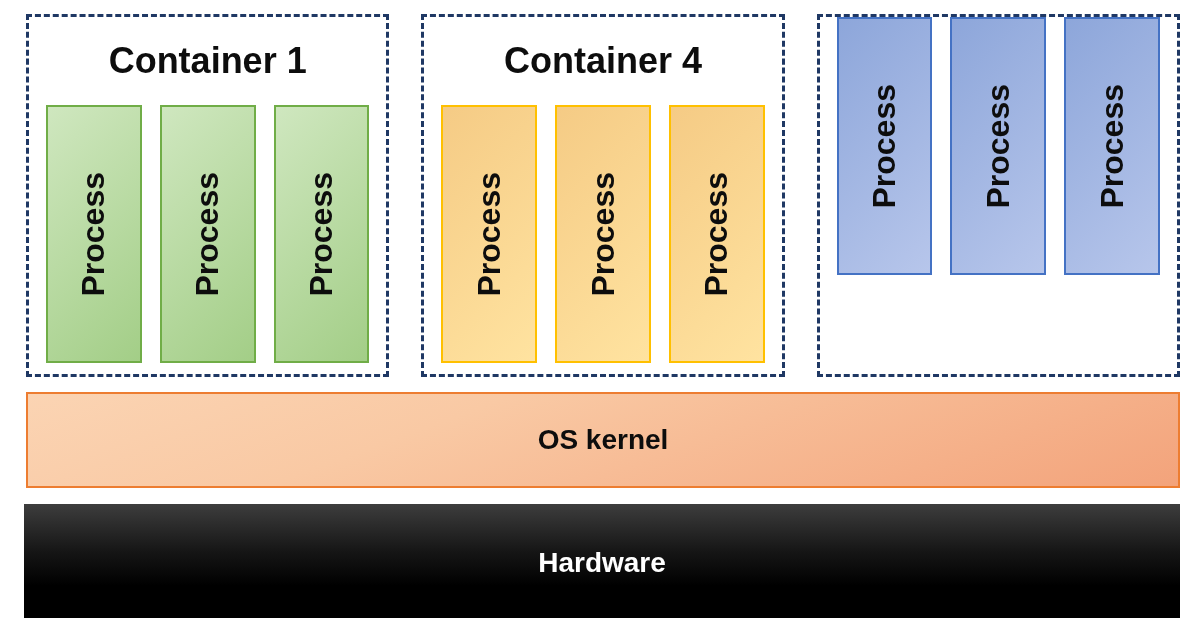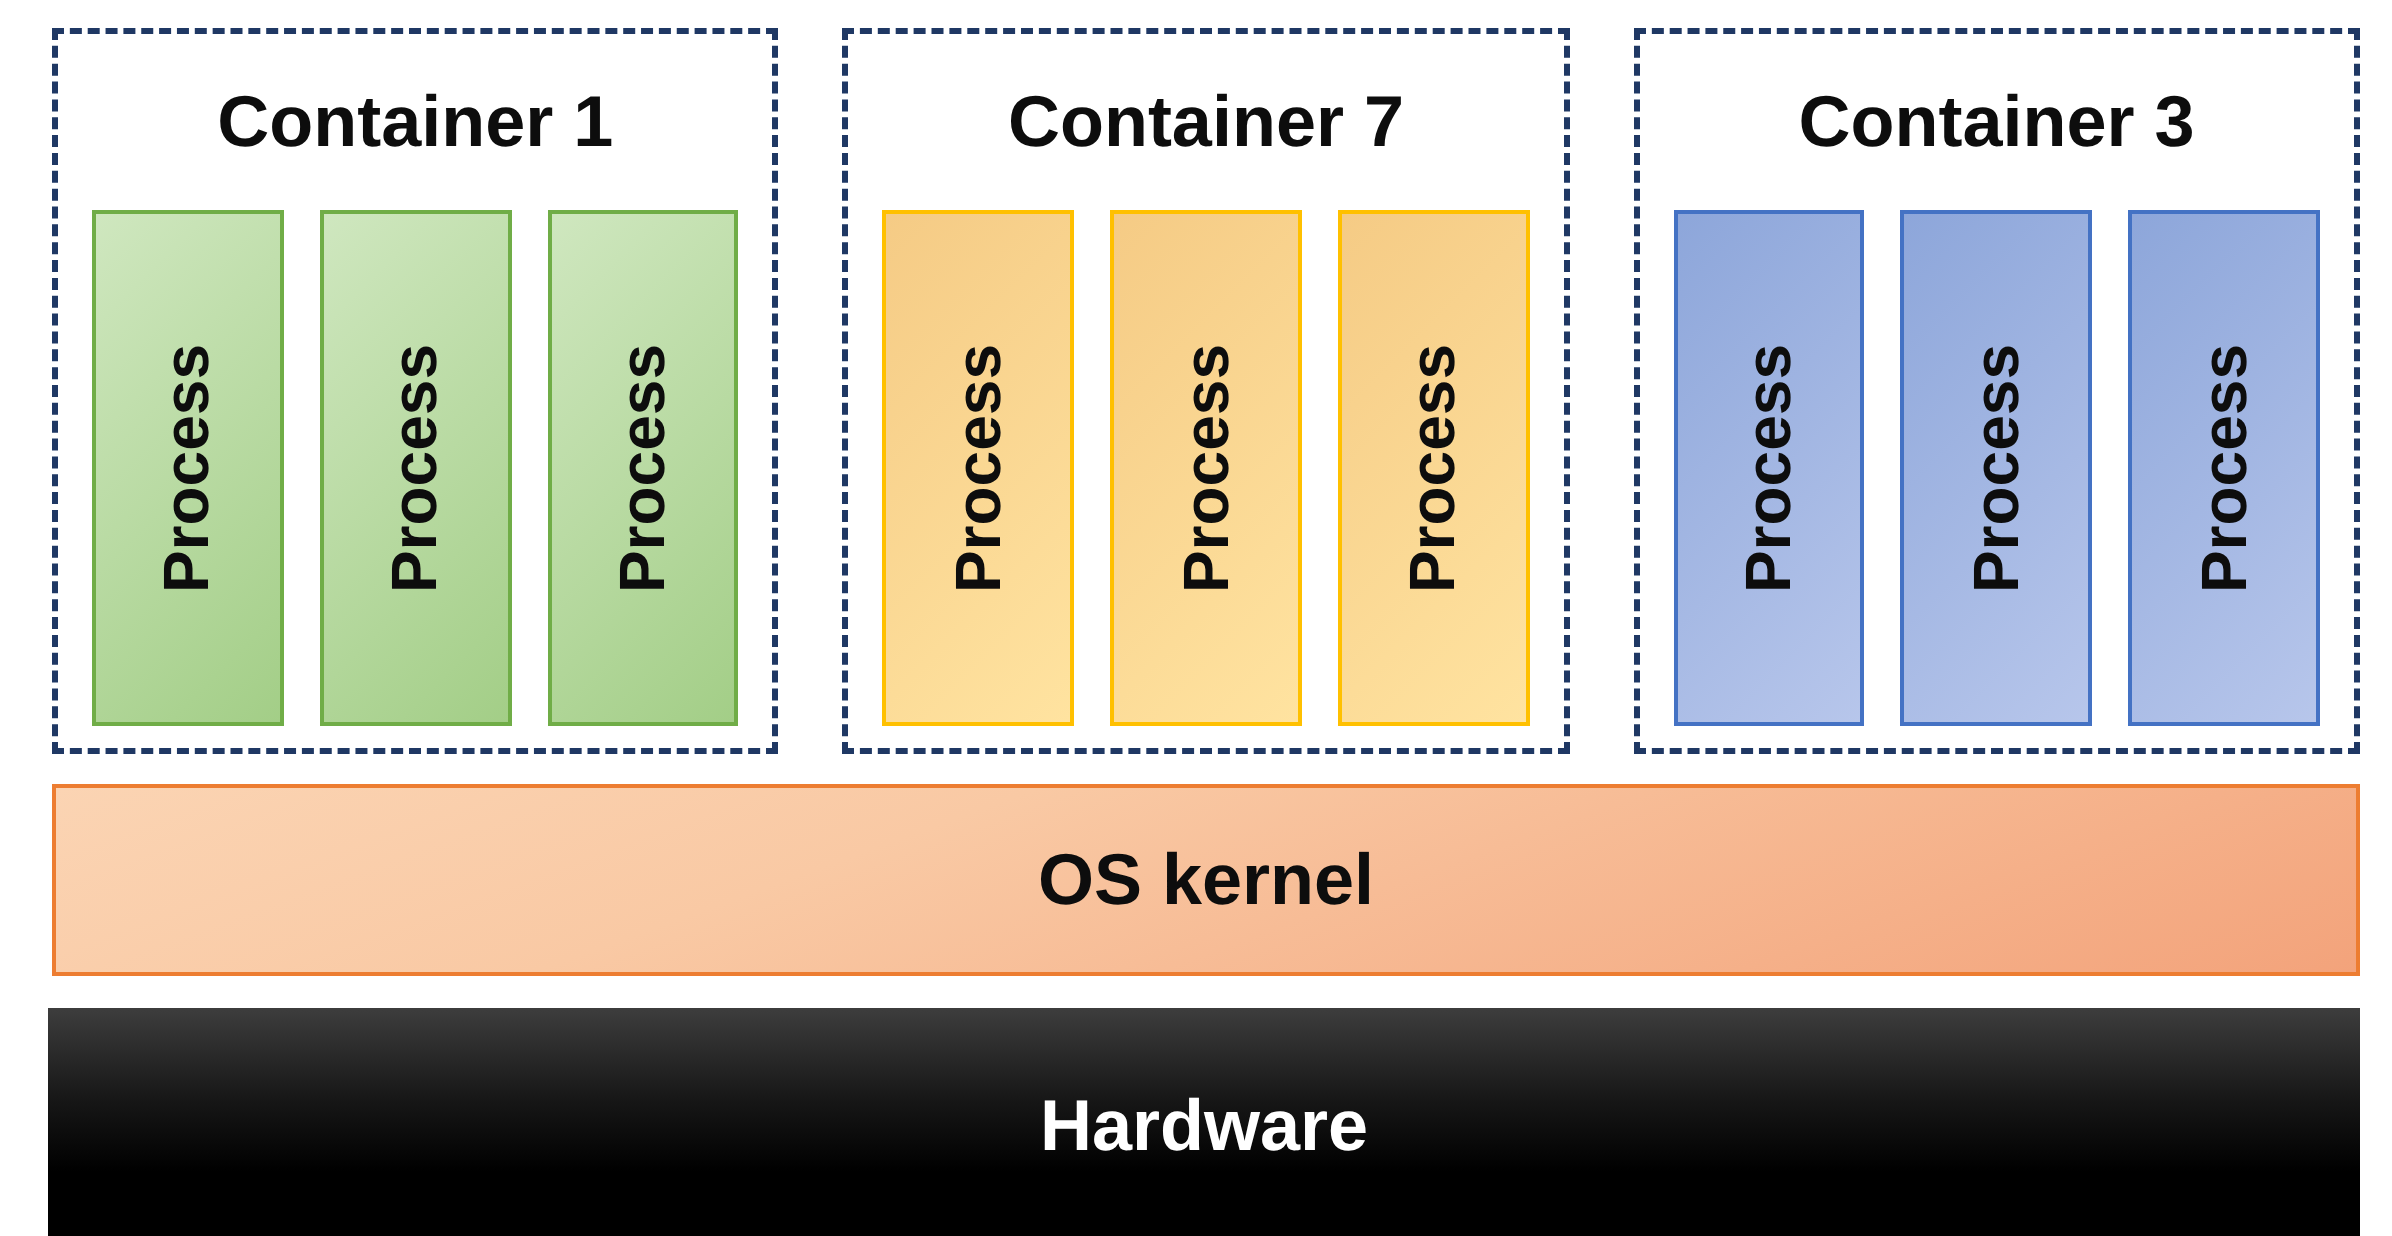--- a/index.html
+++ b/index.html
@@ -69,21 +69,21 @@
     border: 2px solid #ffc000;
   }
   .blue-process {
     background: linear-gradient(135deg, #8da6da 0%, #b7c6eb 100%);
     border: 2px solid #4472c4;
   }
   .layer {
     display: flex;
     align-items: center;
     justify-content: center;
-    font-size: 36px;
+    font-size: 28px;
     font-weight: 700;
     white-space: nowrap;
   }
   .os-kernel {
     margin-top: 15px;
     height: 96px;
     border: 2px solid #ed7d31;
     background: linear-gradient(160deg, #fbd4b3 0%, #f9c9a4 35%, #f3a37b 100%);
     color: #0d0d0d;
   }
@@ -111,36 +111,35 @@
         <div class="process green-process">
           <span class="vtext">Process</span>
         </div>
         <div class="process green-process">
           <span class="vtext">Process</span>
         </div>
       </div>
     </div>
 
     <div class="container-box">
-      <div class="container-title">Container 7</div>
+      <div class="container-title">Container 4</div>
       <div class="process-row">
         <div class="process yellow-process">
           <span class="vtext">Process</span>
         </div>
         <div class="process yellow-process">
           <span class="vtext">Process</span>
         </div>
         <div class="process yellow-process">
           <span class="vtext">Process</span>
         </div>
       </div>
     </div>
 
     <div class="container-box">
-      <div class="container-title">Container 3</div>
       <div class="process-row">
         <div class="process blue-process">
           <span class="vtext">Process</span>
         </div>
         <div class="process blue-process">
           <span class="vtext">Process</span>
         </div>
         <div class="process blue-process">
           <span class="vtext">Process</span>
         </div>

